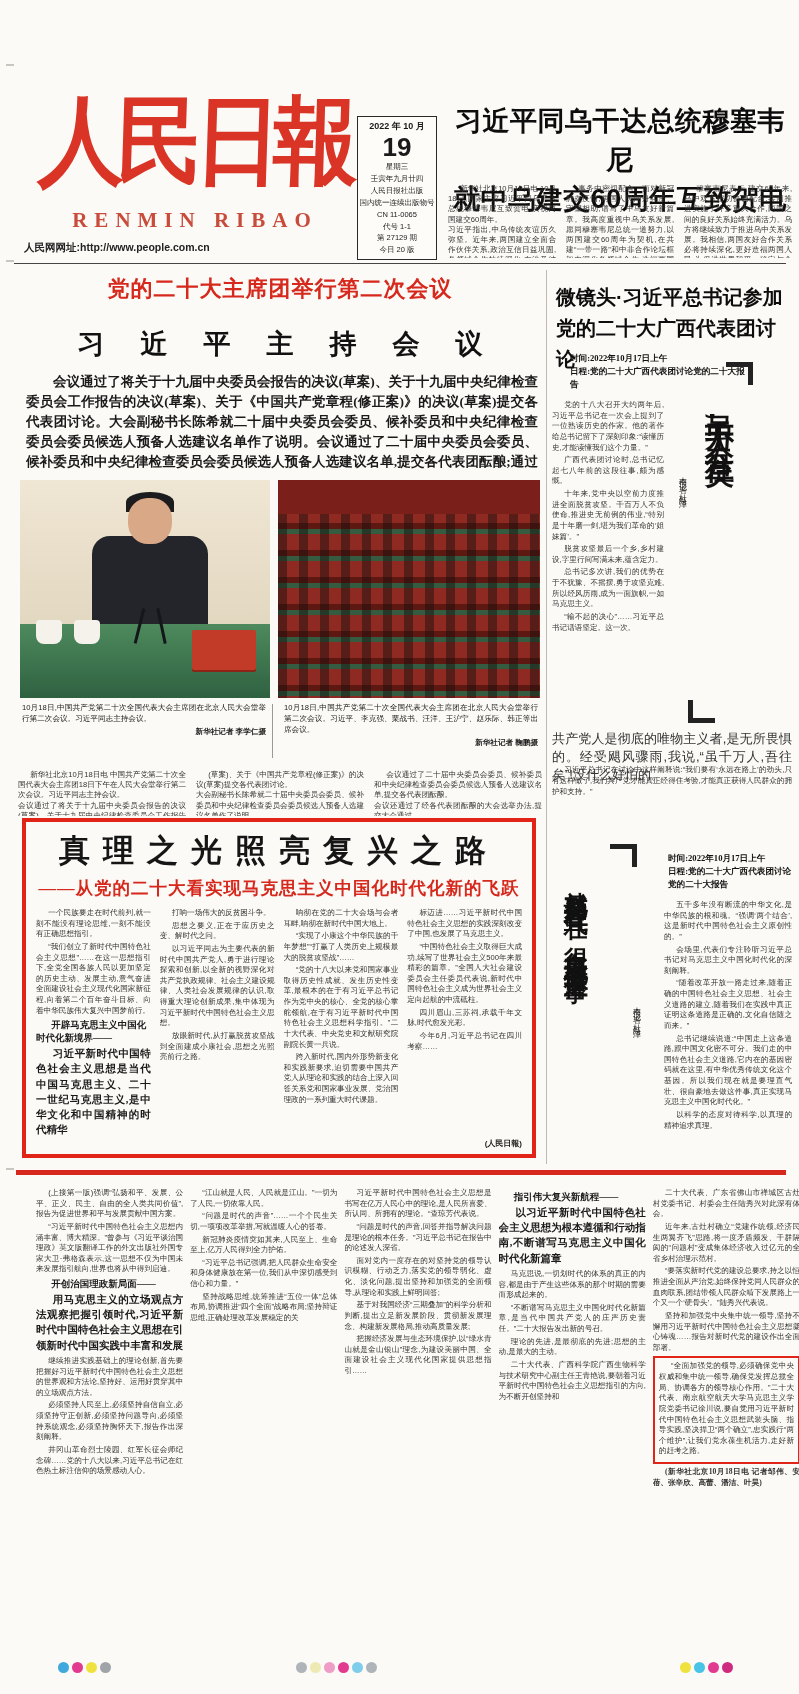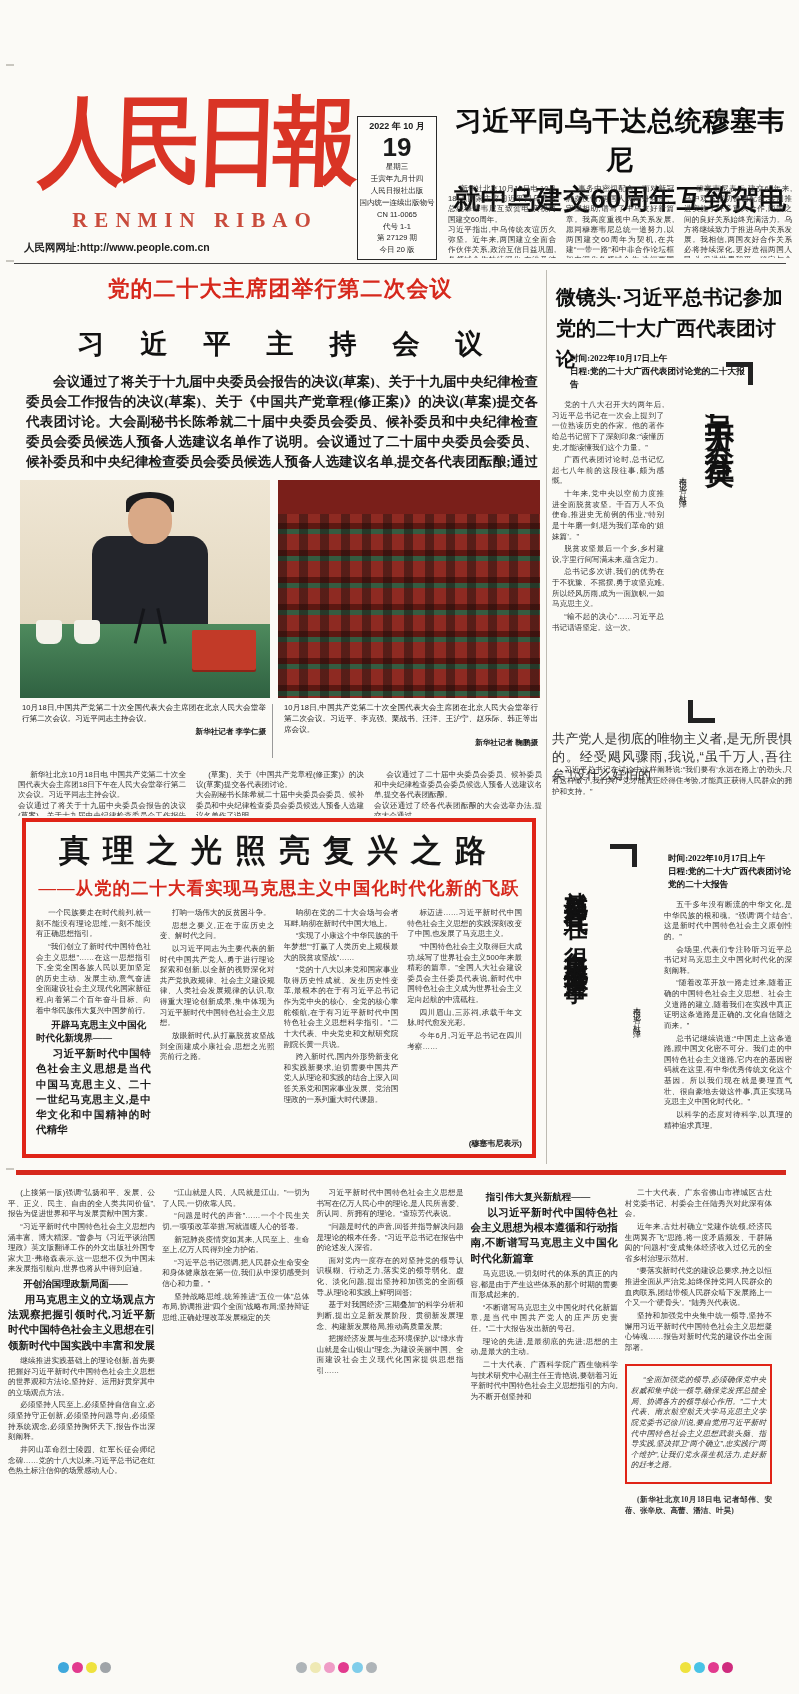--- a/index.html
+++ b/index.html
@@ -94,23 +94,23 @@
   #f-sub{text-align:center;font-size:17.5px;font-weight:700;color:#d6281c;margin-top:4px;letter-spacing:1px;
          font-family:"Liberation Serif",serif;white-space:nowrap;}
   #f-cols{display:flex;gap:9px;margin-top:8px;height:228px;overflow:hidden;}
   .fcol{flex:1;font-size:7.6px;overflow:hidden;}
   .fsub-a{font-weight:700;font-size:9.5px;font-family:"Liberation Serif",serif;margin:3px 0 1px;text-indent:1.6em;}
   .fsub-b{font-weight:700;font-size:10.5px;line-height:1.45;font-family:"Liberation Serif",serif;
           margin:0 0 3px;text-indent:1.6em;text-align:justify;}
   #f-turn{text-align:right;font-size:8px;font-weight:700;margin-top:2px;}
   
   #redrule{left:16px;top:1170px;width:770px;height:5px;background:#d6281c;}
-  #bottom{left:8px;top:1188px;width:764px;height:462px;display:flex;gap:7px;}
+  #bottom{left:36px;top:1188px;width:764px;height:462px;display:flex;gap:7px;}
   .bcol{flex:1;font-size:7.6px;overflow:hidden;}
-  .hlbox{border:2.5px solid #e02417;padding:9px 4px;margin:11px 0;font-style:italic;}
+  .hlbox{border:2.5px solid #e02417;padding:3px 4px;margin:3px 0;}
   .hlbox p{text-indent:1.6em;}
   .credit-line{font-weight:700;font-family:"Liberation Serif",serif;}
   
   .dots{top:1662px;display:flex;gap:3px;}
   #dots1{left:58px;} #dots2{left:296px;} #dots3{left:680px;}
   .dot{width:11px;height:11px;border-radius:50%;}
   
   .mark{background:#c9c7c0;}
 </style>
 </head>
@@ -252,21 +252,21 @@
           <p>“党的十八大以来党和国家事业取得历史性成就、发生历史性变革,最根本的在于有习近平总书记作为党中央的核心、全党的核心掌舵领航,在于有习近平新时代中国特色社会主义思想科学指引。”二十大代表、中央党史和文献研究院副院长黄一兵说。</p>
           <p>跨入新时代,国内外形势新变化和实践新要求,迫切需要中国共产党人从理论和实践的结合上深入回答关系党和国家事业发展、党治国理政的一系列重大时代课题。</p>
         </div>
       <div class="fcol smallcols">
           <p>标迈进……习近平新时代中国特色社会主义思想的实践深刻改变了中国,也发展了马克思主义。</p>
           <p>“中国特色社会主义取得巨大成功,续写了世界社会主义500年来最精彩的篇章。”全国人大社会建设委员会主任委员代表说,新时代中国特色社会主义成为世界社会主义定向起航的中流砥柱。</p>
           <p>四川眉山,三苏祠,承载千年文脉,时代愈发光彩。</p>
           <p>今年6月,习近平总书记在四川考察……</p>
         </div>
     </div>
-    <div id="f-turn">(穆塞韦尼表示)</div>
+    <div id="f-turn">(人民日報)</div>
   </div>
 
   <div class="abs" id="redrule"></div>
 
   <div class="abs" id="bottom">
     <div class="bcol smallcols">
       <div>
           <p>(上接第一版)强调“弘扬和平、发展、公平、正义、民主、自由的全人类共同价值”,报告为促进世界和平与发展贡献中国方案。</p>
           <p>“习近平新时代中国特色社会主义思想内涵丰富、博大精深。”曾参与《习近平谈治国理政》英文版翻译工作的外文出版社外国专家大卫·弗格森表示,这一思想不仅为中国未来发展指引航向,世界也将从中得到启迪。</p>
         </div>

